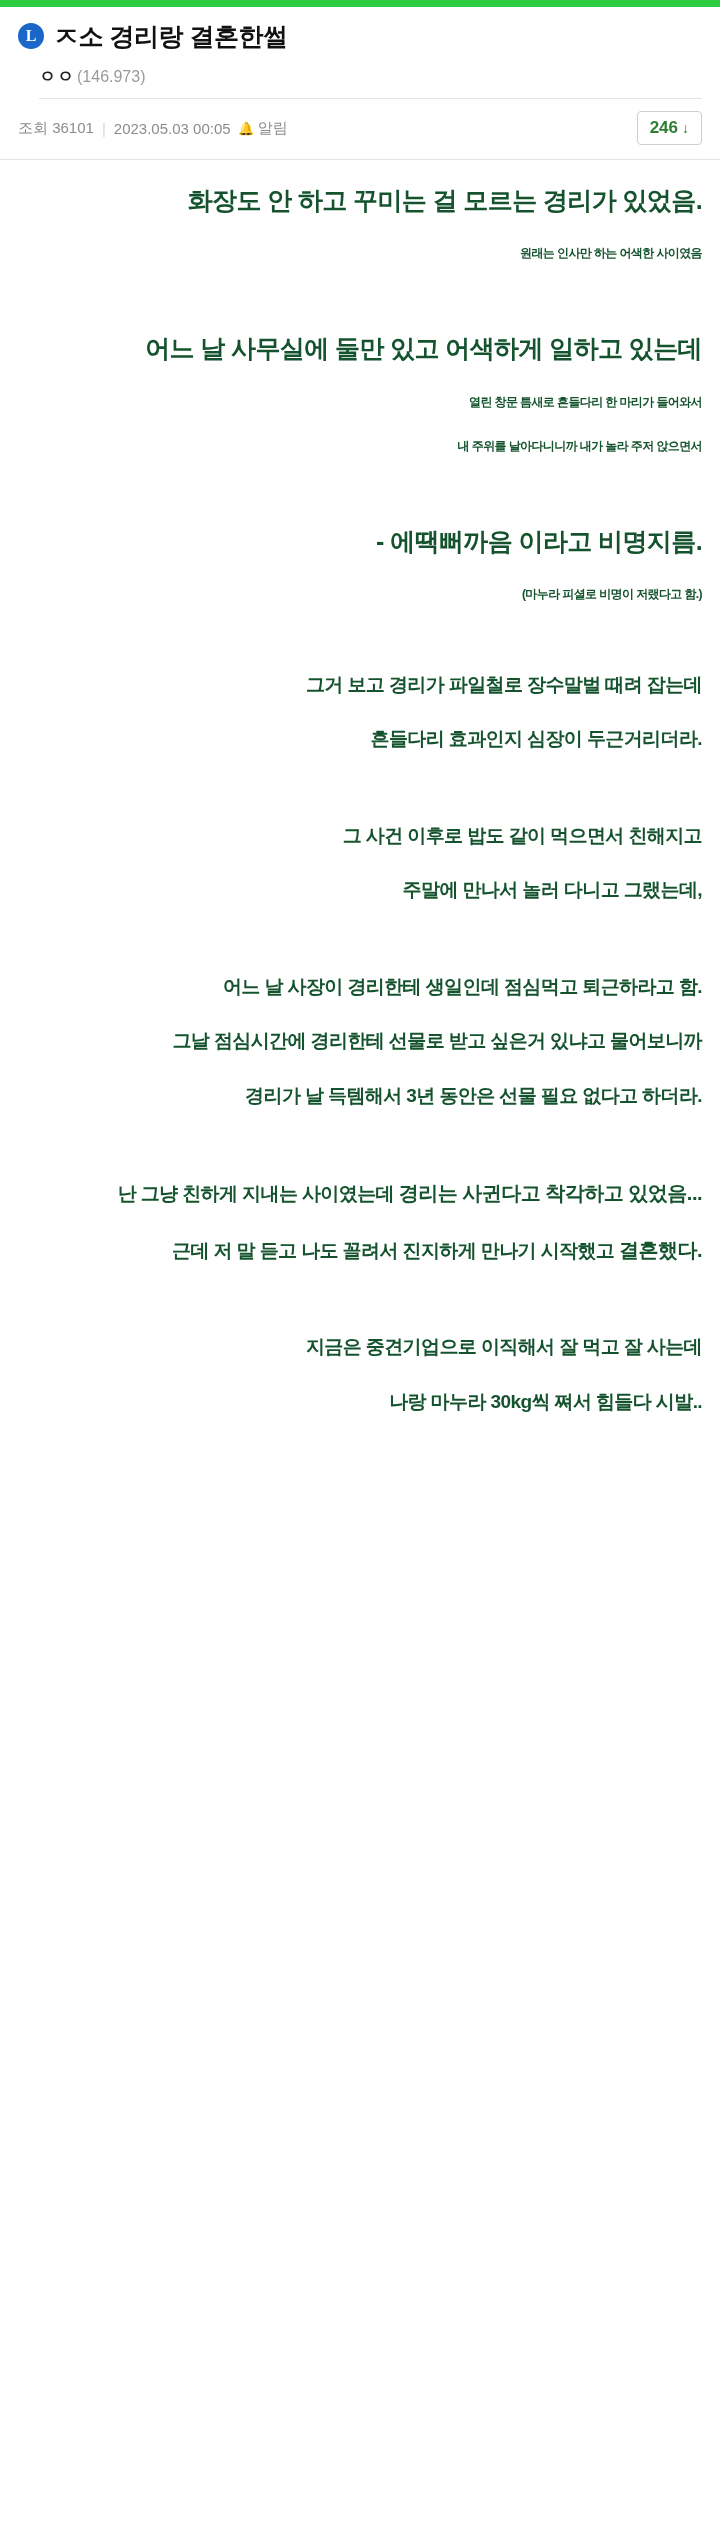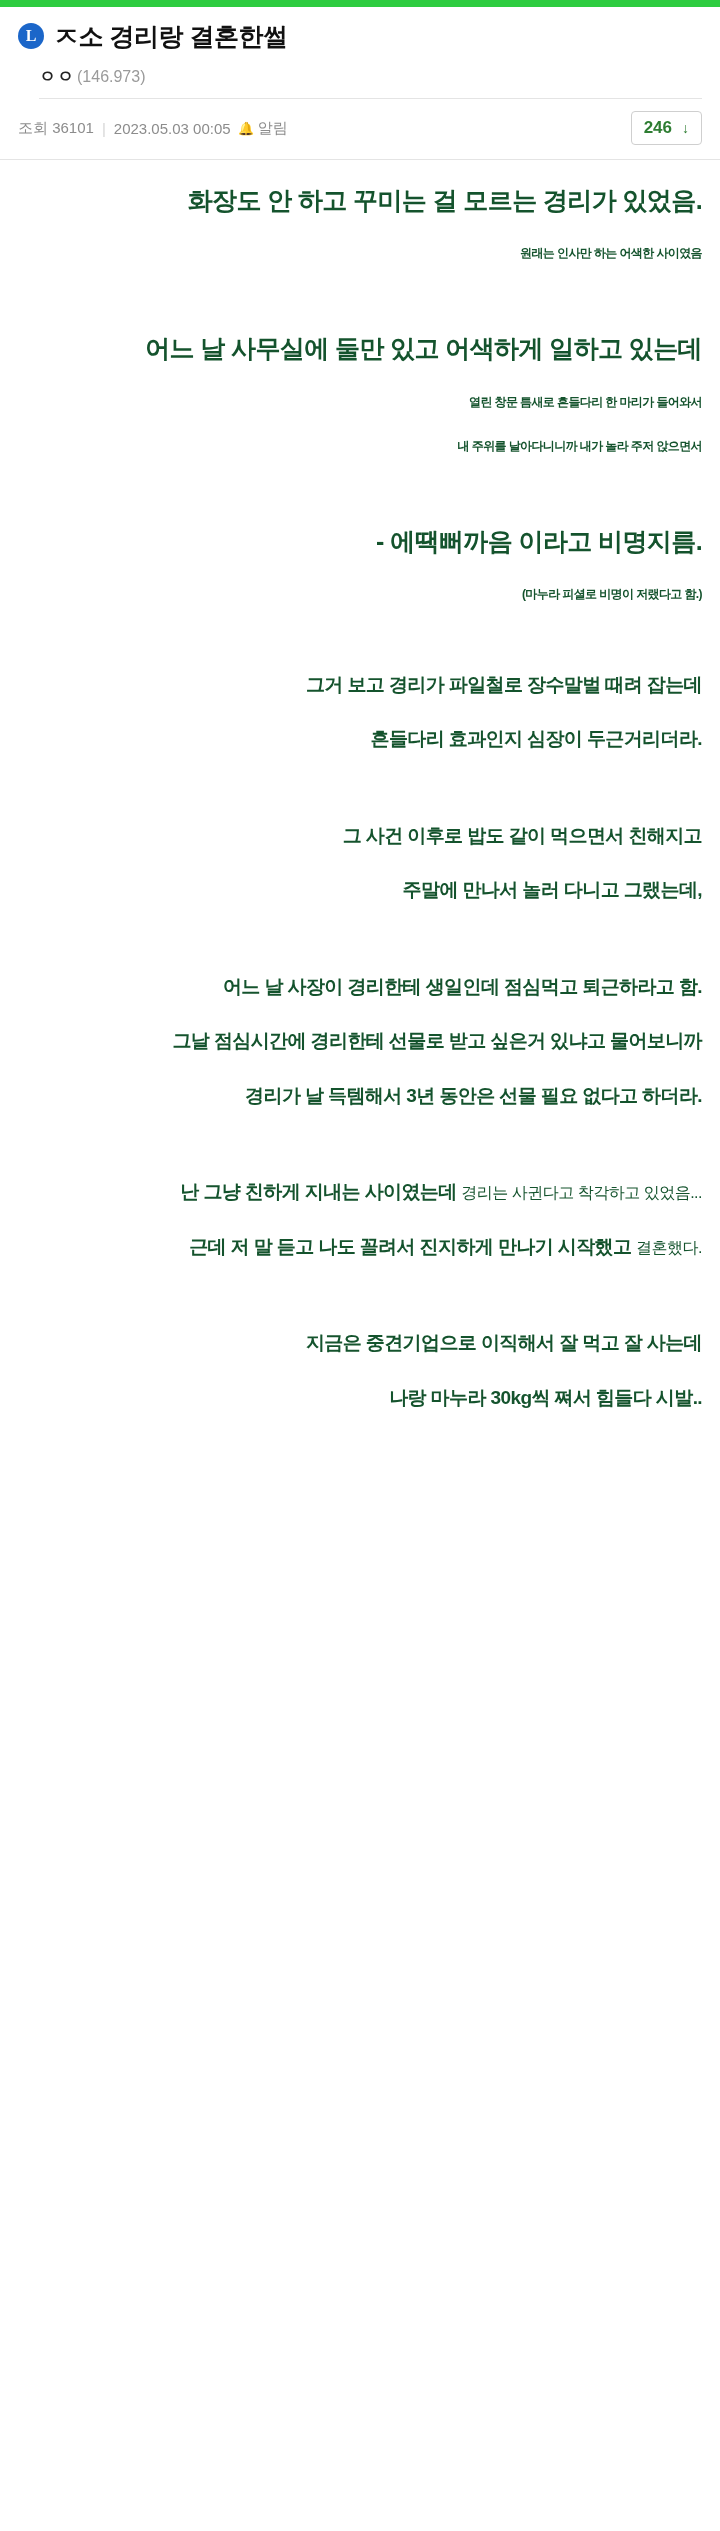--- a/index.html
+++ b/index.html
@@ -98,21 +98,21 @@
   .meta-spacer { flex: 1 1 auto; }
   .vote-box {
     border: 1px solid #cfcfcf;
     border-radius: 4px;
     padding: 6px 12px;
     font-size: 17px;
     color: #2e7d32;
     font-weight: bold;
     display: inline-flex;
     align-items: center;
-    gap: 10px;
+    gap: 4px;
     background: #fff;
   }
   .vote-arrow { font-size: 14px; color: #2e7d32; }
 
   .divider {
     height: 1px;
     background: #e4e4e4;
     width: 100%;
   }
 
@@ -138,22 +138,22 @@
     margin-bottom: 26px;
   }
   .p-sm {
     font-size: 12px;
     font-weight: bold;
     line-height: 1.5;
     margin-bottom: 26px;
   }
   .gap-lg { height: 42px; }
   .inline-small {
-    font-size: 16px;
-    font-weight: normal;
+    font-size: 20px;
+    font-weight: bold;
     letter-spacing: -0.5px;
   }
 </style>
 </head>
 <body>
 
 <div class="page">
 
   <div class="topbar"></div>
 

